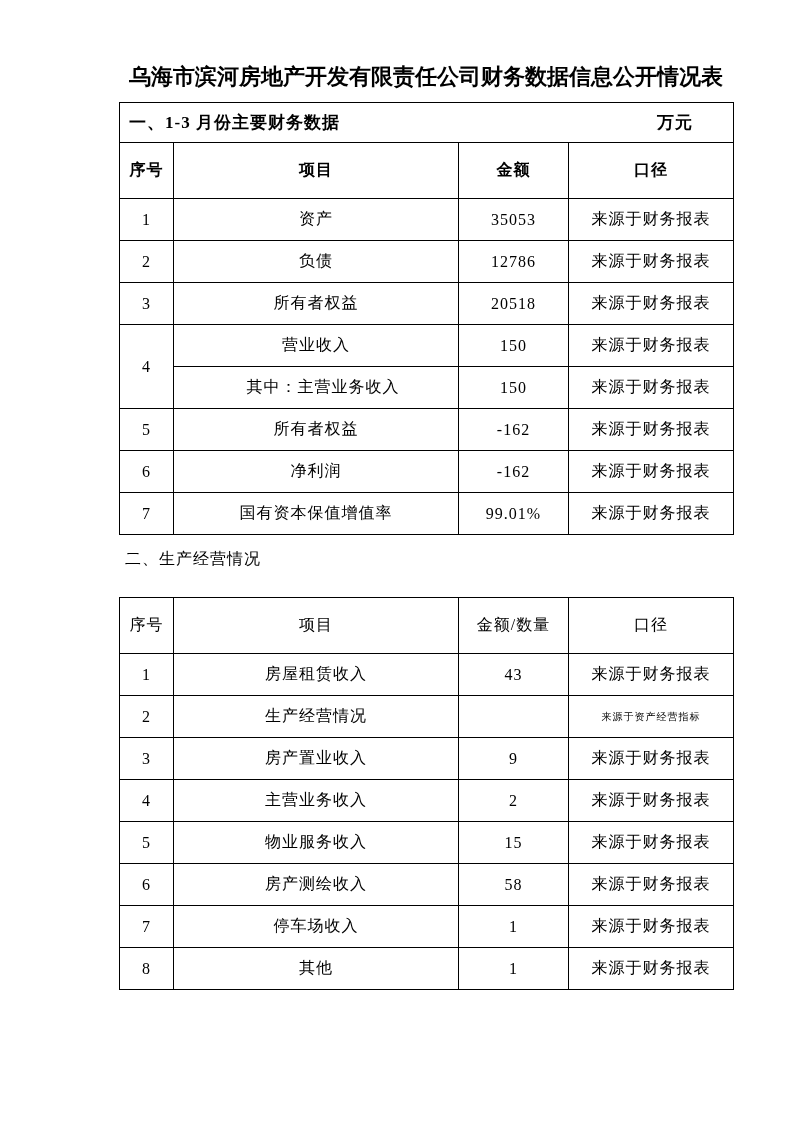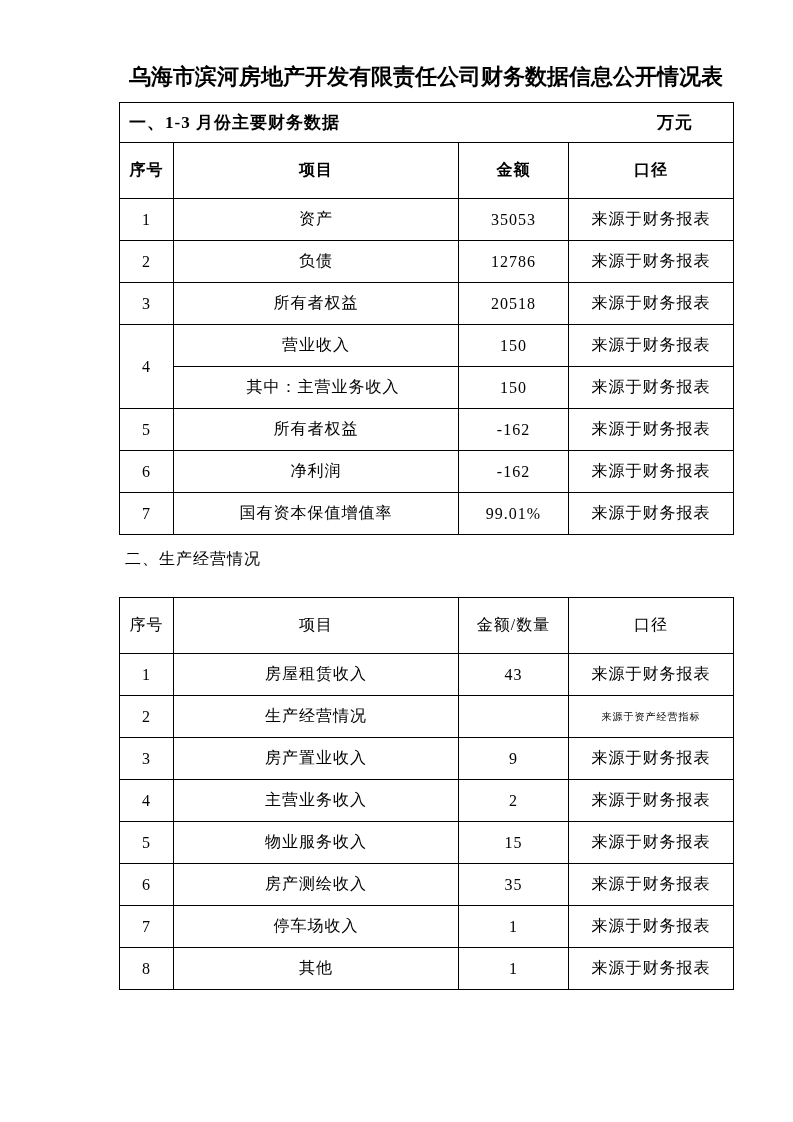--- a/index.html
+++ b/index.html
@@ -187,21 +187,21 @@
         </tr>
         <tr class="data-row">
           <td>5</td>
           <td>物业服务收入</td>
           <td>15</td>
           <td>来源于财务报表</td>
         </tr>
         <tr class="data-row">
           <td>6</td>
           <td>房产测绘收入</td>
-          <td>35</td>
+          <td>58</td>
           <td>来源于财务报表</td>
         </tr>
         <tr class="data-row">
           <td>7</td>
           <td>停车场收入</td>
           <td>1</td>
           <td>来源于财务报表</td>
         </tr>
         <tr class="data-row">
           <td>8</td>

